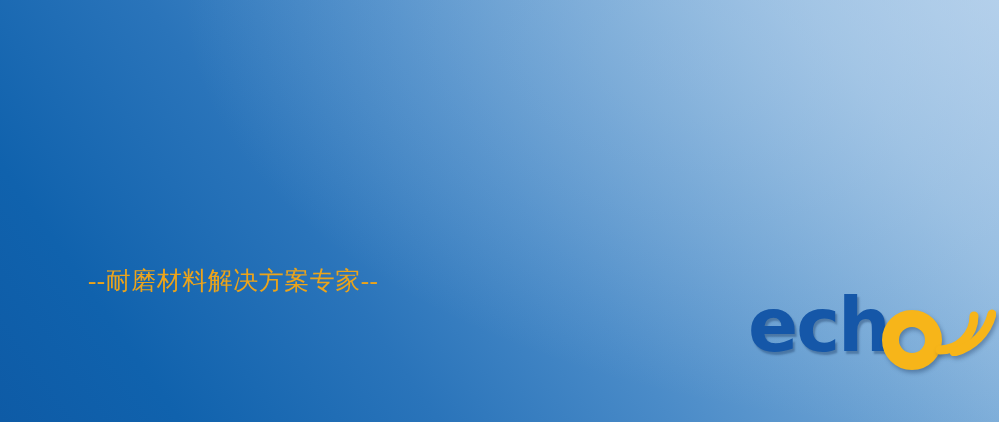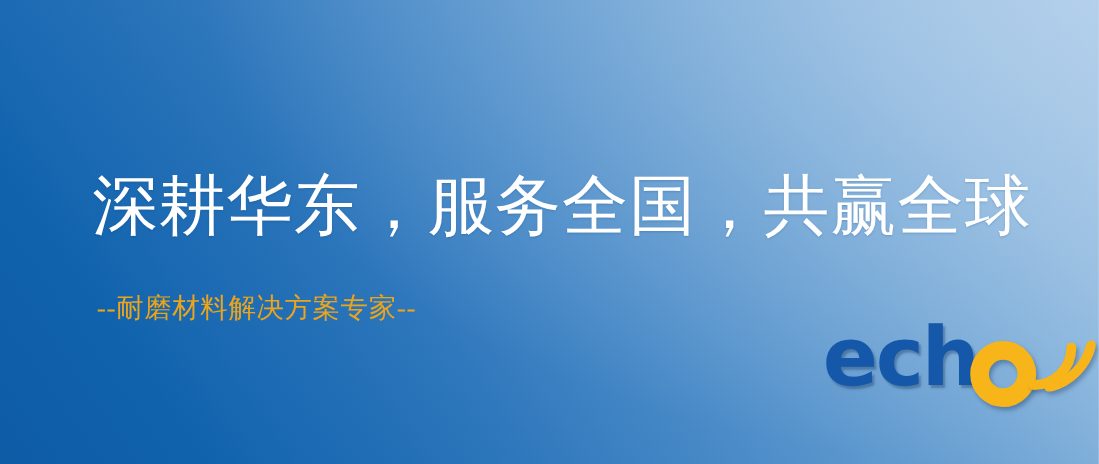--- a/index.html
+++ b/index.html
@@ -135,21 +135,20 @@
     font-size: 19px;
     vertical-align: 10px;
     letter-spacing: 0;
   }
 </style>
 </head>
 <body>
 
 <div id="banner">
 
-  <div class="headline">深耕华东，服务全国，共赢全球</div>
 
   <div class="subtitle">--耐磨材料解决方案专家--</div>
 
   <div class="logo">
 
     <div class="logo-mark">
       <span class="logo-echo">ech</span>
 
       <div class="logo-o-wrap">
         <div class="logo-o"></div>

